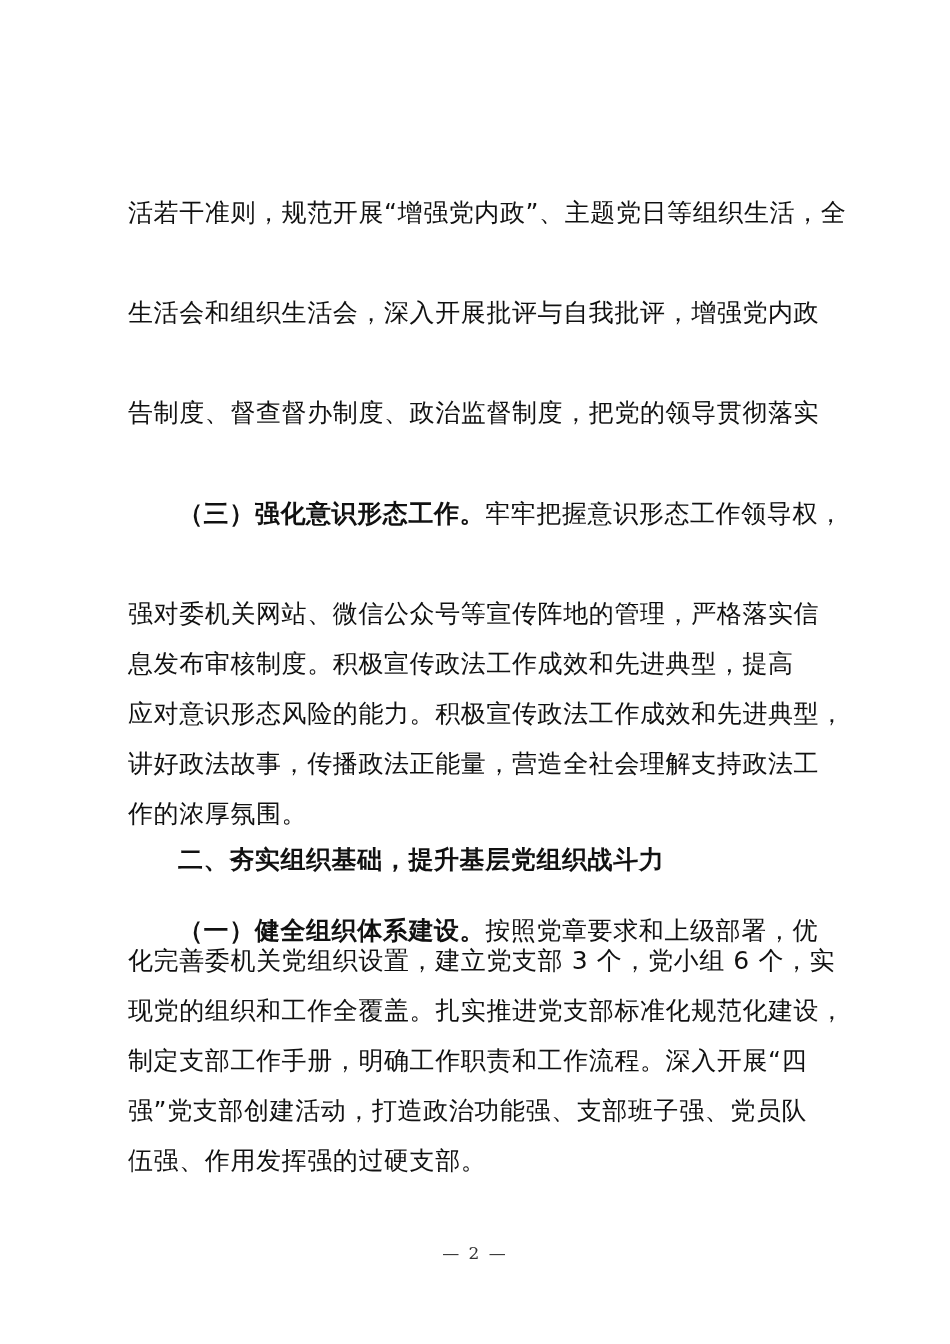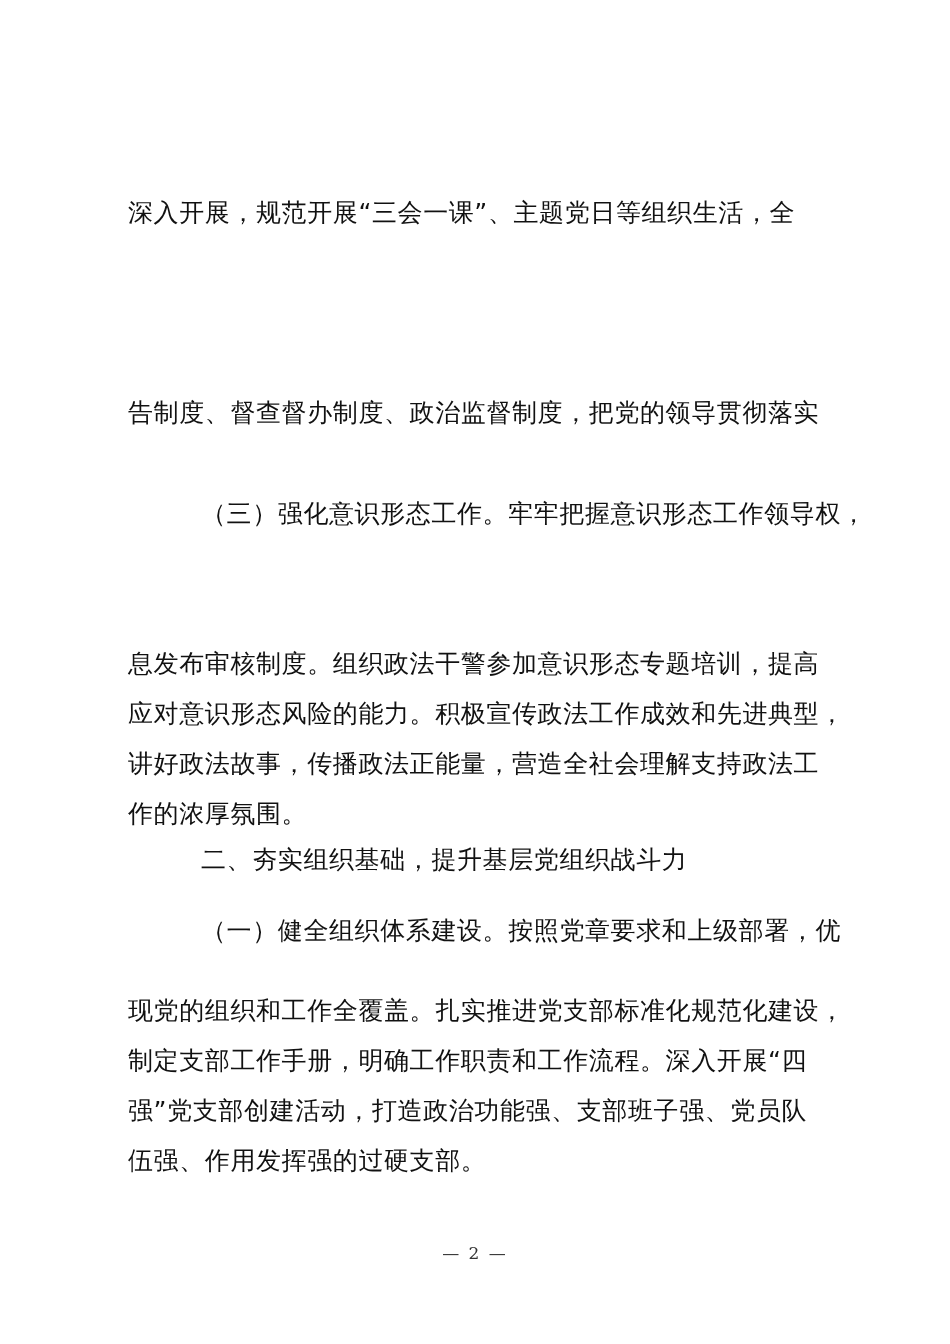--- a/index.html
+++ b/index.html
@@ -2,44 +2,47 @@
 <html><head>
 <meta charset="utf-8">
 <style>
   html, body { margin: 0; padding: 0; background: #ffffff; }
   body { width: 950px; height: 1344px; position: relative; overflow: hidden;
          font-family: "DejaVu Sans", "Liberation Sans", sans-serif; color: #111; }
   .page { position: absolute; left: 0; top: 0; width: 950px; height: 1344px; background: #fff; }
   .line { position: absolute; left: 128px; width: 700px; font-size: 25px; line-height: 30px;
           white-space: nowrap; letter-spacing: 0.6px; }
   .line.indent { left: 178px; }
-  .b { font-weight: normal; margin-left: 23px; }
+  .b { font-weight: bold; }
   .footer { position: absolute; top: 1243px; left: 0; width: 950px; text-align: center;
             font-family: "DejaVu Serif", serif; font-size: 17px; color: #333; letter-spacing: 2px; }
 </style>
 </head>
 <body>
 
 <div class="page">
 
-  <div class="line" style="top:198px">深入开展，规范开展“三会一课”、主题党日等组织生活，全</div>
+  <div class="line" style="top:198px">活若干准则，规范开展“增强党内政”、主题党日等组织生活，全</div>
+  <div class="line" style="top:298px">生活会和组织生活会，深入开展批评与自我批评，增强党内政</div>
   <div class="line" style="top:398px">告制度、督查督办制度、政治监督制度，把党的领导贯彻落实</div>
 
   <div class="line indent" style="top:499px">
     <span class="b">（三）强化意识形态工作。</span><span>牢牢把握意识形态工作领导权，</span>
   </div>
-  <div class="line" style="top:649px">息发布审核制度。组织政法干警参加意识形态专题培训，提高</div>
+  <div class="line" style="top:599px">强对委机关网站、微信公众号等宣传阵地的管理，严格落实信</div>
+  <div class="line" style="top:649px">息发布审核制度。积极宣传政法工作成效和先进典型，提高</div>
   <div class="line" style="top:699px">应对意识形态风险的能力。积极宣传政法工作成效和先进典型，</div>
   <div class="line" style="top:749px">讲好政法故事，传播政法正能量，营造全社会理解支持政法工</div>
   <div class="line" style="top:799px">作的浓厚氛围。</div>
 
   <div class="line indent b" style="top:845px">二、夯实组织基础，提升基层党组织战斗力</div>
 
   <div class="line indent" style="top:916px">
     <span class="b">（一）健全组织体系建设。</span><span>按照党章要求和上级部署，优</span>
   </div>
+  <div class="line" style="top:946px">化完善委机关党组织设置，建立党支部 3 个，党小组 6 个，实</div>
   <div class="line" style="top:996px">现党的组织和工作全覆盖。扎实推进党支部标准化规范化建设，</div>
   <div class="line" style="top:1046px">制定支部工作手册，明确工作职责和工作流程。深入开展“四</div>
   <div class="line" style="top:1096px">强”党支部创建活动，打造政治功能强、支部班子强、党员队</div>
   <div class="line" style="top:1146px">伍强、作用发挥强的过硬支部。</div>
 
   <div class="footer">— 2 —</div>
 </div>
 
 </body></html>

